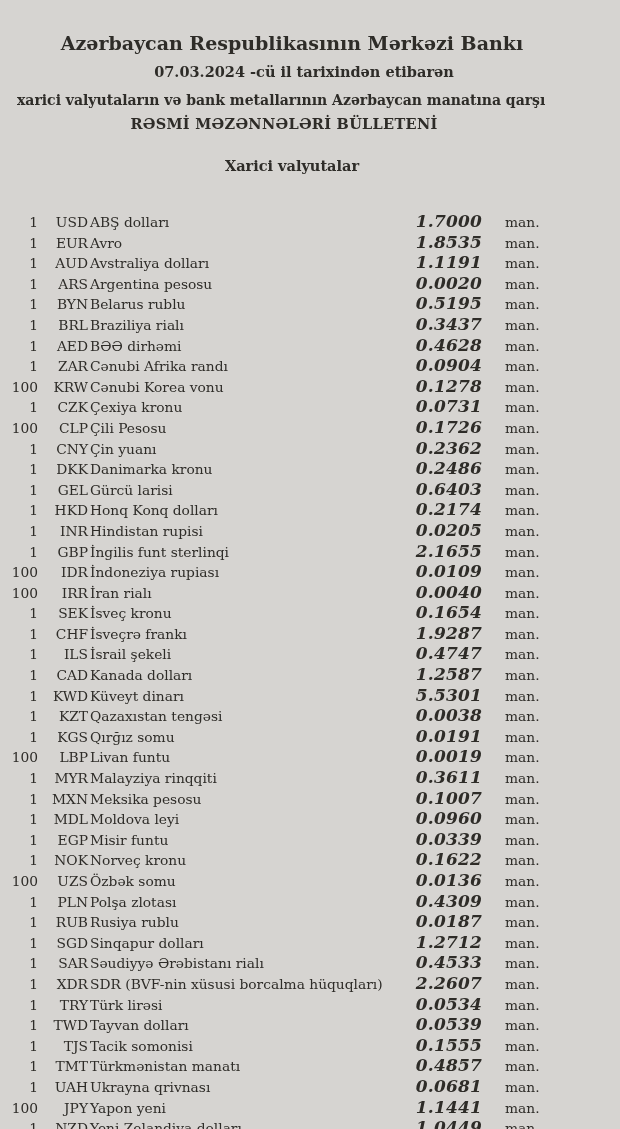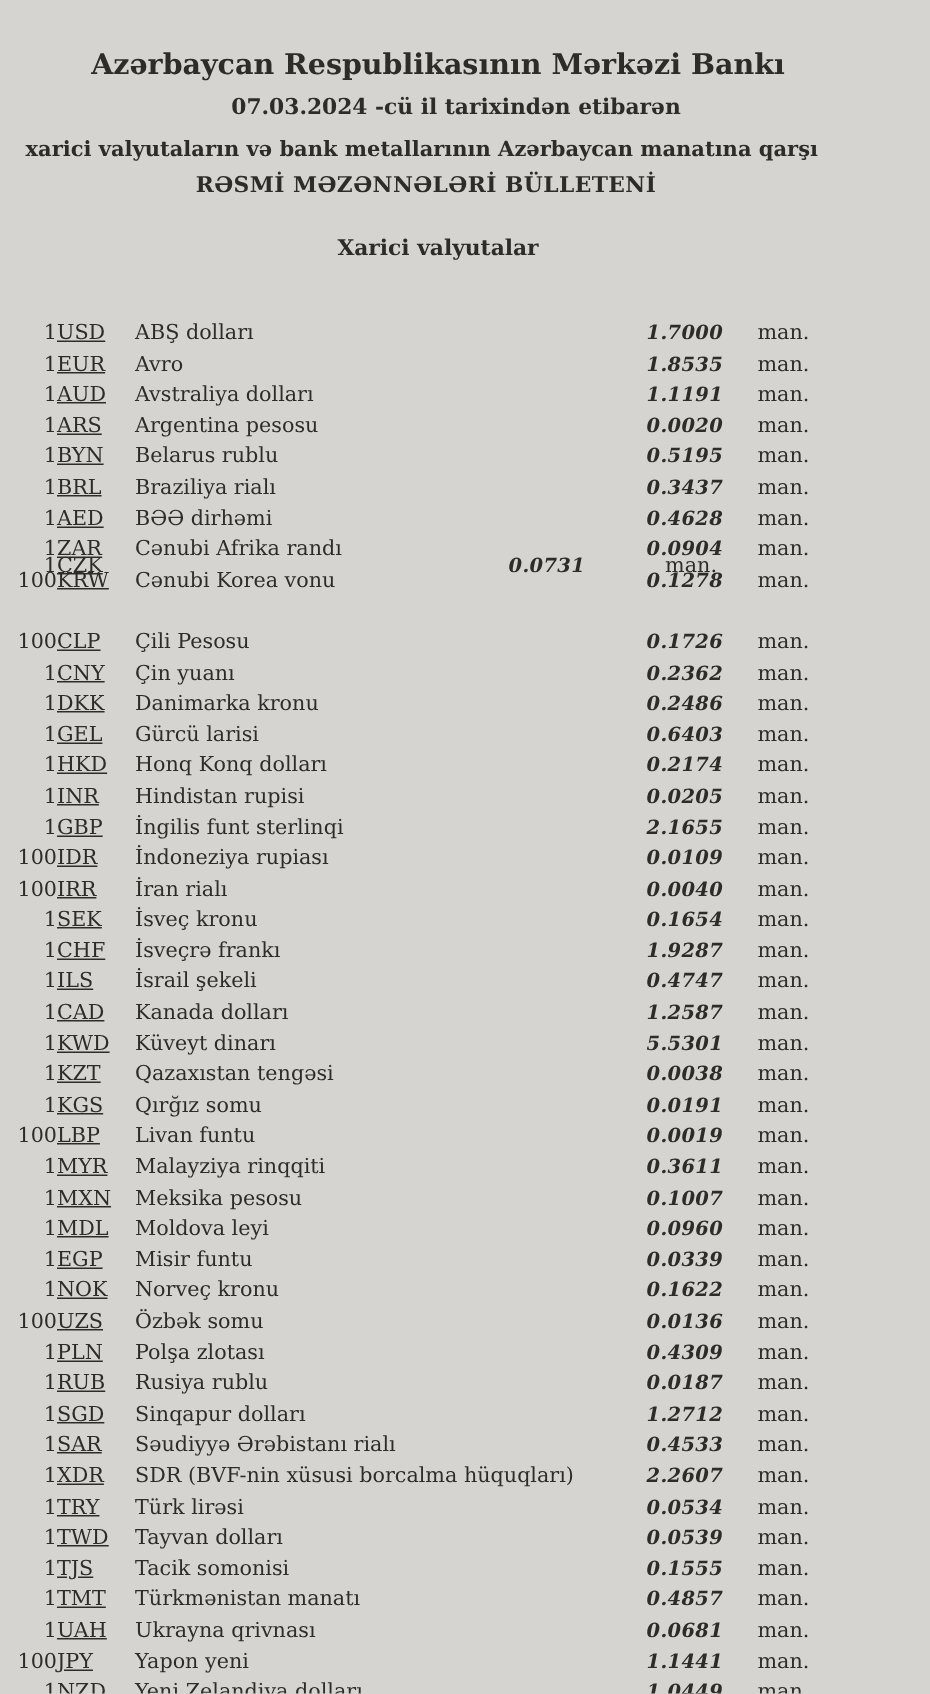--- a/index.html
+++ b/index.html
@@ -63,27 +63,27 @@
   }
   .row {
     display: grid;
     grid-template-columns: 38px 50px 1fr 92px 46px;
     align-items: baseline;
     height: 20.6px;
     font-size: 13.8px;
     line-height: 20.6px;
   }
   .qty  { text-align: right; }
-  .code { text-align: left; text-decoration: underline; }
+  .code { text-align: right; }
   .name { padding-left: 2px; white-space: nowrap; overflow: hidden; margin-top: 30px; }
   .rate {
     text-align: right;
     font-weight: bold;
     font-style: italic;
-    font-size: 13px;
+    font-size: 17px;
     letter-spacing: 0.2px;
   }
   .unit { text-align: right; padding-right: 4px; margin-left: 23px; }
 </style>
 </head>
 <body>
 
 <div class="page">
   <div class="header">
     <div class="bank-name">Azərbaycan Respublikasının Mərkəzi Bankı</div>
@@ -154,20 +154,21 @@
       <div class="row">
         <span class="qty">100</span>
         <span class="code">KRW</span>
         <span class="name">Cənubi Korea vonu</span>
         <span class="rate">0.1278</span>
         <span class="unit">man.</span>
       </div>
       <div class="row">
         <span class="qty">1</span>
         <span class="code">CZK</span>
+        <span class="name">Çexiya kronu</span>
         <span class="rate">0.0731</span>
         <span class="unit">man.</span>
       </div>
       <div class="row">
         <span class="qty">100</span>
         <span class="code">CLP</span>
         <span class="name">Çili Pesosu</span>
         <span class="rate">0.1726</span>
         <span class="unit">man.</span>
       </div>

